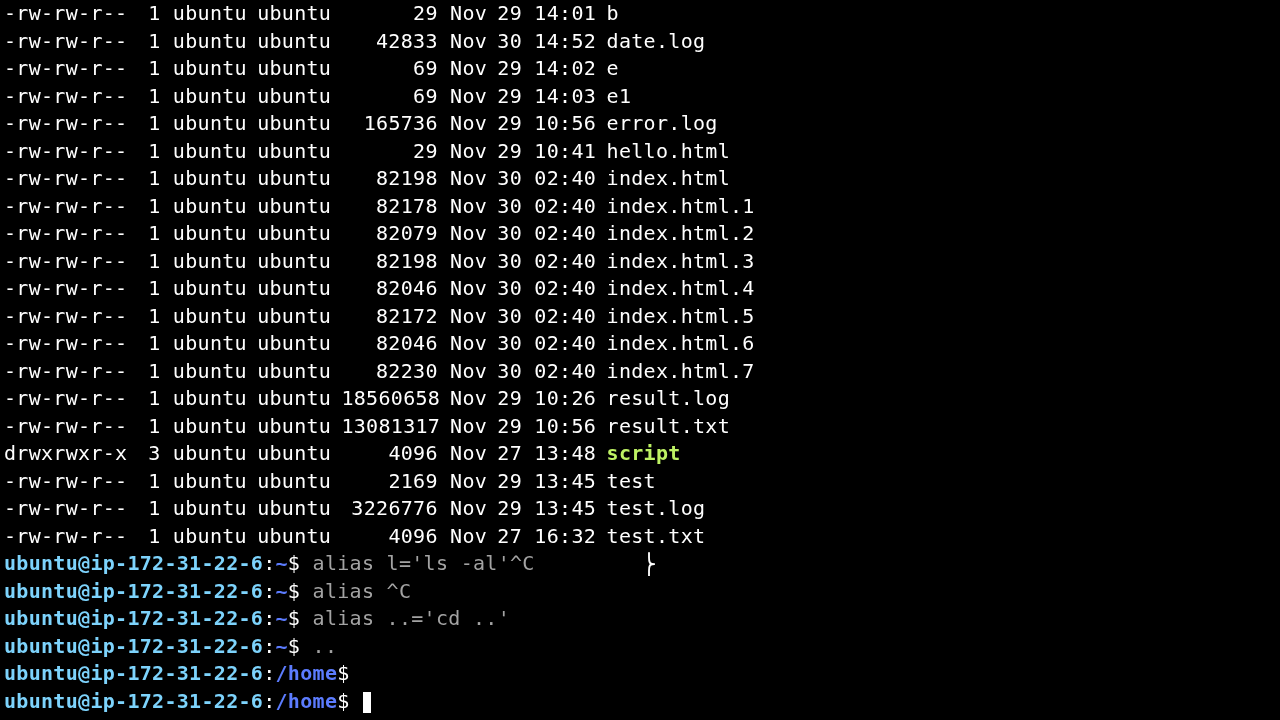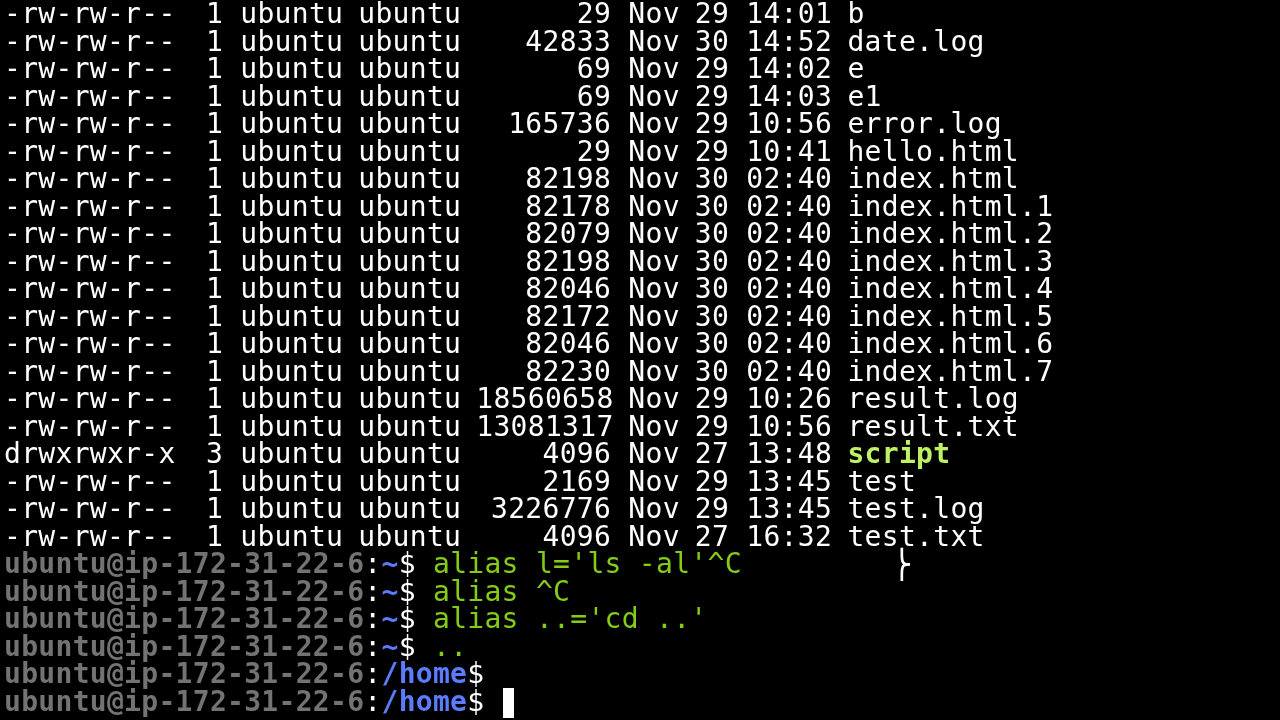--- a/index.html
+++ b/index.html
@@ -5,43 +5,43 @@
   html, body {
     margin: 0;
     padding: 0;
     width: 1280px;
     height: 720px;
     background: #000;
     overflow: hidden;
   }
   .terminal {
     font-family: "Menlo", "Consolas", "DejaVu Sans Mono", monospace;
-    font-size: 28px;
+    font-size: 20px;
     line-height: 27.5px;
     color: #fff;
     white-space: pre;
     padding: 0 4px;
     letter-spacing: 0.3px;
   }
   .row { display: block; }
   .perm  { display: inline-block; width: 11ch; }
   .links { display: inline-block; width: 2ch; text-align: right; }
   .owner { display: inline-block; width: 7ch; }
   .group { display: inline-block; width: 7ch; }
   .size  { display: inline-block; width: 8ch; text-align: right; }
   .month { display: inline-block; width: 4ch; }
   .day   { display: inline-block; width: 3ch; text-align: right; }
   .time  { display: inline-block; width: 6ch; }
   .name  { display: inline-block; }
   .dir   { color: #bef264; font-weight: bold; }
-  .prompt-userhost { color: #737373; font-weight: bold; }
+  .prompt-userhost { color: #7dd3fc; font-weight: bold; }
   .prompt-colon    { color: #fff; }
   .prompt-path     { color: #5c7cff; font-weight: bold; }
   .prompt-dollar   { color: #fff; }
-  .cmd             { color: #84cc16; }
+  .cmd             { color: #a3a3a3; }
   .cursor {
     display: inline-block;
     width: 0.62ch;
     height: 1.05em;
     background: #fff;
     vertical-align: text-bottom;
     margin-left: 0.1ch;
   }
   .textcursor {
     display: inline-block;

